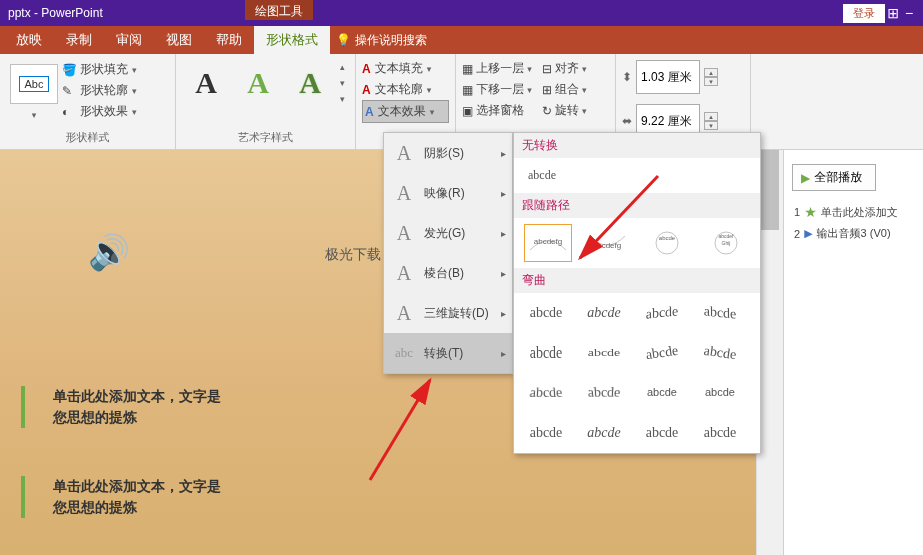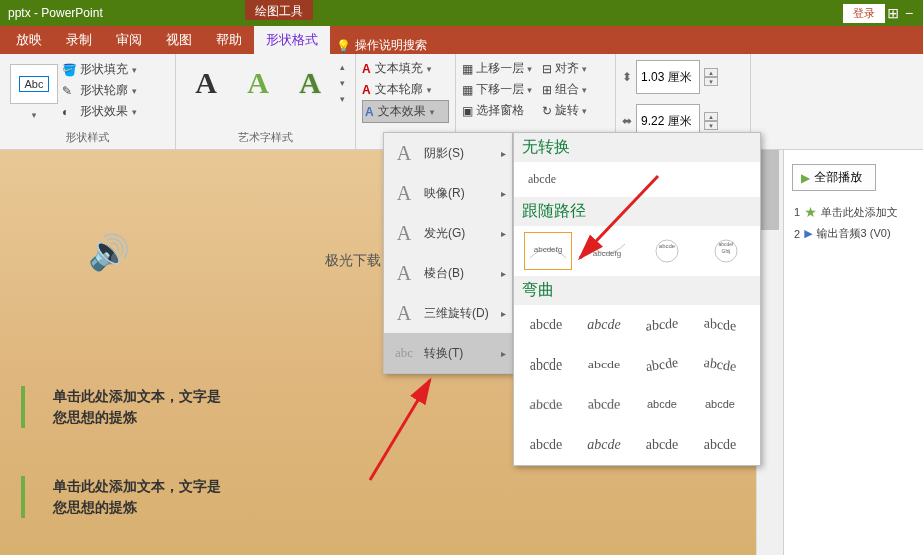--- a/index.html
+++ b/index.html
@@ -1,25 +1,25 @@
 <!DOCTYPE html>
 <html><head>
 <meta charset="utf-8">
 <style>
 *{margin:0;padding:0;box-sizing:border-box;font-family:"Microsoft YaHei",sans-serif}
 body{width:923px;height:555px;overflow:hidden;background:#fff;font-size:12px}
-.titlebar{height:26px;background:#4d7c0f;color:#fff;display:flex;align-items:center;padding:0 4px;position:relative}
+.titlebar{height:26px;background:#4c1d95;color:#fff;display:flex;align-items:center;padding:0 4px;position:relative}
 .titlebar .title{font-size:12px;padding-left:4px}
 .titlebar .tool-tab{position:absolute;left:245px;top:0;height:20px;background:#9a3b22;padding:3px 10px;font-size:12px}
 .titlebar .right{position:absolute;right:6px;display:flex;align-items:center;gap:0}
 .login-btn{background:#fff;color:#b7472a;padding:2px 10px;font-size:11px}
 .win-icon{width:16px;height:16px;display:flex;align-items:center;justify-content:center;color:#fff;font-size:14px}
-.menubar{height:28px;background:#b7472a;color:#fff;display:flex;align-items:flex-end;padding-left:4px}
+.menubar{height:28px;background:#b7472a;color:#fff;display:flex;align-items:center;padding-left:4px}
 .menu-item{padding:0 12px;height:28px;line-height:28px;font-size:13px;cursor:pointer}
-.menu-item.active{background:#f3f3f3;color:#6d28d9}
+.menu-item.active{background:#f3f3f3;color:#4d7c0f}
 .menu-lightbulb{margin-left:6px;display:flex;align-items:center;gap:4px;color:#fff}
 .ribbon{height:96px;background:#f3f3f3;border-bottom:1px solid #d0d0d0;display:flex}
 .ribbon-group{border-right:1px solid #d0d0d0;padding:4px 6px 2px;display:flex;flex-direction:column;justify-content:space-between}
 .ribbon-group-label{text-align:center;font-size:11px;color:#666;padding-bottom:2px}
 .shape-style-box{width:48px;height:40px;border:1px solid #c0c0c0;background:#fff;display:flex;align-items:center;justify-content:center;margin:6px 4px}
 .shape-style-box span{border:1px solid #0078d4;padding:1px 5px;font-size:11px;color:#333}
 .shape-side{display:flex;flex-direction:column;gap:2px;padding:2px 0}
 .shape-row{display:flex;align-items:center;gap:4px;font-size:12px;color:#444;padding:1px 0;cursor:pointer}
 .dropdown-arrow{font-size:9px;color:#666}
 .wordart-group{width:180px}
@@ -37,30 +37,30 @@
 .size-row{display:flex;align-items:center;gap:4px;padding:2px 0}
 .size-input{width:64px;height:16px;border:1px solid #ababab;background:#fff;font-size:12px;padding:16px 4px}
 .spinner{display:flex;flex-direction:column}
 .spinner div{width:14px;height:9px;border:1px solid #ababab;background:#f0f0f0;font-size:7px;text-align:center;line-height:7px;color:#666}
 .effects-menu{position:absolute;left:383px;top:132px;width:130px;background:#f0f0f0;border:1px solid #c0c0c0;box-shadow:2px 2px 6px rgba(0,0,0,0.3);z-index:100}
 .effects-item{display:flex;align-items:center;padding:8px 8px;gap:8px;font-size:12px;color:#444;position:relative;cursor:pointer}
 .effects-item.highlighted{background:#c9c9c9}
 .effects-icon{width:24px;height:24px;display:flex;align-items:center;justify-content:center;font-size:20px;font-family:Georgia,serif;color:#888}
 .effects-arrow{position:absolute;right:6px;font-size:10px;color:#666}
 .transform-panel{position:absolute;left:513px;top:132px;width:248px;max-height:423px;background:#fff;border:1px solid #c0c0c0;box-shadow:2px 2px 6px rgba(0,0,0,0.3);z-index:100;overflow-y:auto}
-.trans-section-header{background:#f0f0f0;padding:4px 8px;font-size:16px;color:#15803d}
+.trans-section-header{background:#f0f0f0;padding:4px 8px;font-size:12px;color:#be185d}
 .trans-no-transform{padding:10px 14px;font-size:12px;color:#555;font-family:'Times New Roman',serif}
 .trans-follow-row{display:flex;padding:6px 10px;gap:12px}
 .trans-follow-item{width:50px;height:38px;display:flex;align-items:center;justify-content:center;font-size:9px;color:#666;font-family:'Times New Roman',serif;border:1px solid transparent}
 .trans-follow-item.selected{border:1px solid #f0a030;background:#fff}
 .warp-grid{display:flex;flex-wrap:wrap;padding:6px 10px;gap:12px 14px}
 .warp-item{width:44px;height:28px;display:flex;align-items:center;justify-content:center;font-size:14px;color:#555;font-family:'Times New Roman',serif}
 .slide-area{position:absolute;left:0;top:150px;width:783px;height:405px;background:linear-gradient(180deg,#e8c896 0%,#e0b880 50%,#d8b070 100%);overflow:hidden}
 .speaker-ic{position:absolute;left:88px;top:82px;width:40px;height:40px;color:#aaa;font-size:34px}
-.handwrite{position:absolute;left:325px;top:102px;font-size:14px;color:#555;font-family:cursive}
+.handwrite{position:absolute;left:325px;top:96px;font-size:14px;color:#555;font-family:cursive}
 .ents{position:absolute;left:14px;top:160px;font-size:22px;font-weight:bold;color:#333;letter-spacing:8px;font-family:Arial}
 .text-block{position:absolute;left:21px;font-size:14px;font-weight:bold;color:#333;line-height:1.5;border-left:4px solid #70ad47;padding-left:28px}
 .text-block.tb1{top:236px}
 .text-block.tb2{top:326px}
 .anim-pane{position:absolute;right:0;top:150px;width:140px;height:405px;background:#fff;border-left:1px solid #d0d0d0;padding:8px}
 .anim-title{font-size:15px;color:#444;padding:8px 4px}
 .anim-play-btn{border:1px solid #ababab;background:#fdfdfd;padding:4px 8px;font-size:12px;display:flex;align-items:center;gap:4px;width:84px;margin:6px 0 10px;cursor:pointer}
 .anim-item{display:flex;align-items:center;gap:4px;font-size:11px;color:#444;padding:3px 2px}
 .anim-star{color:#70ad47;font-size:14px}
 .anim-play{color:#4472c4;font-size:11px}

